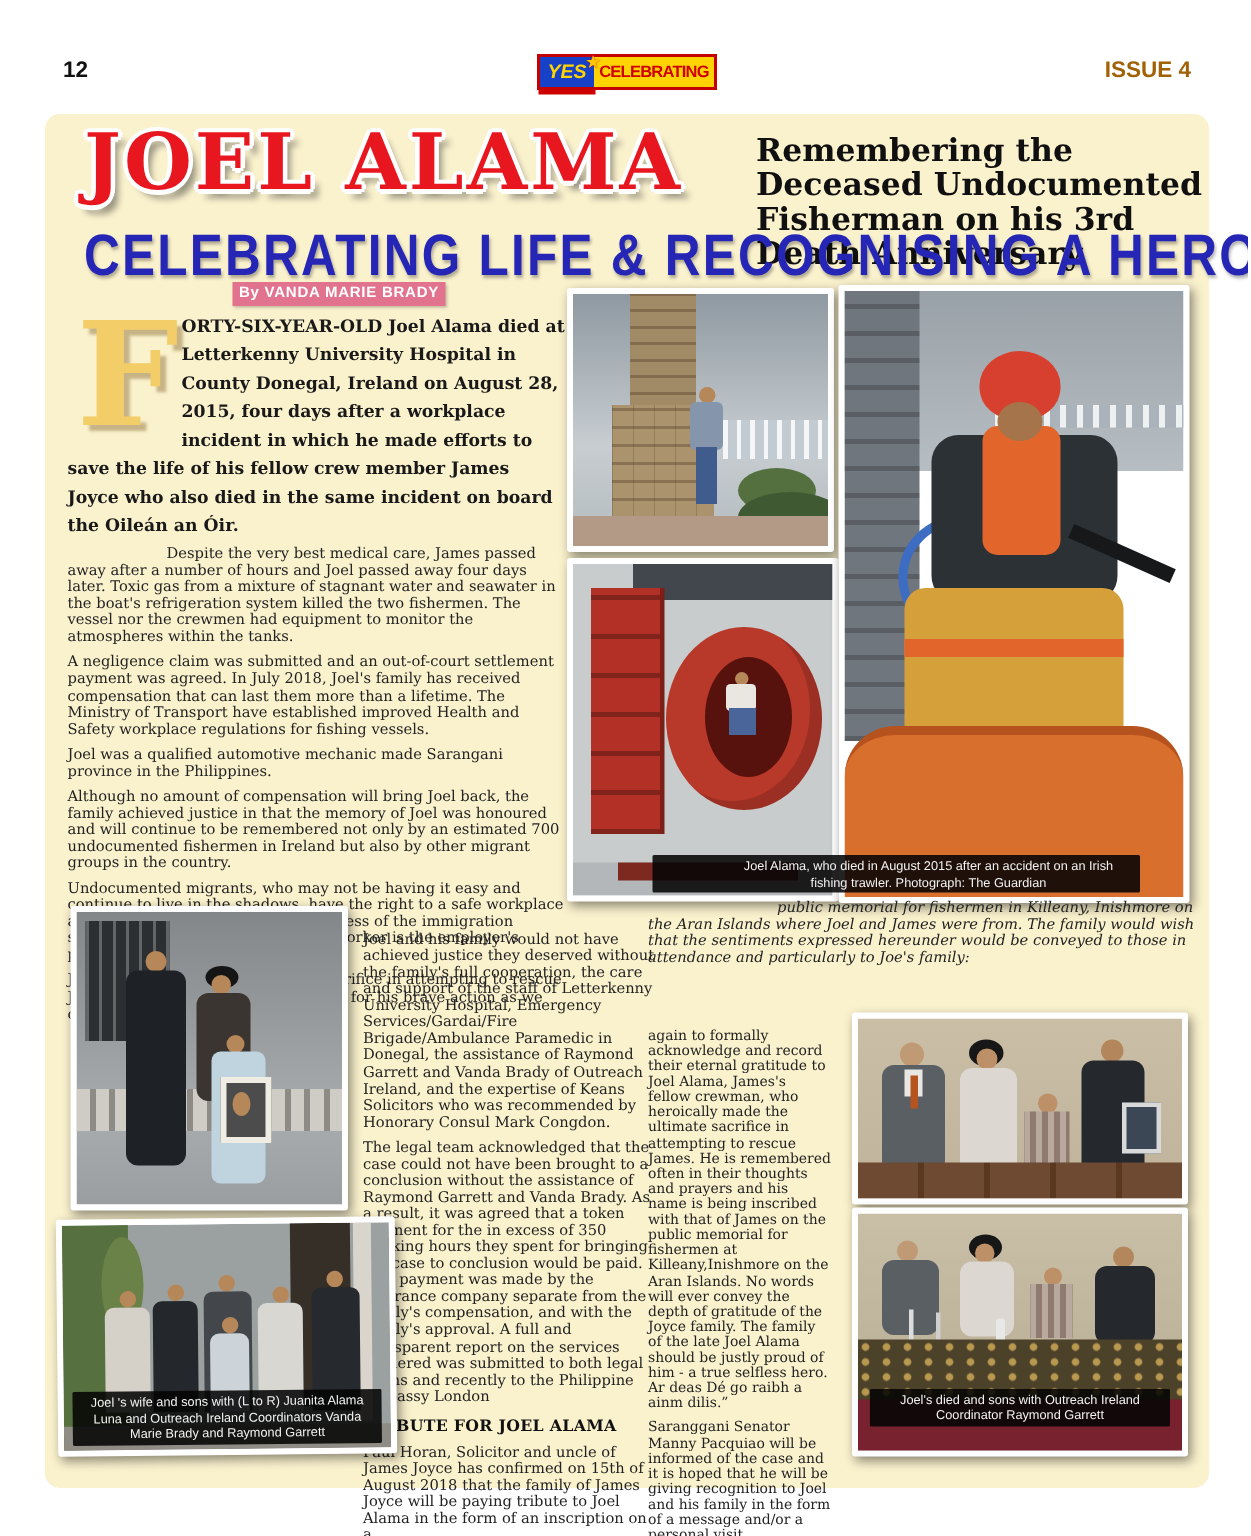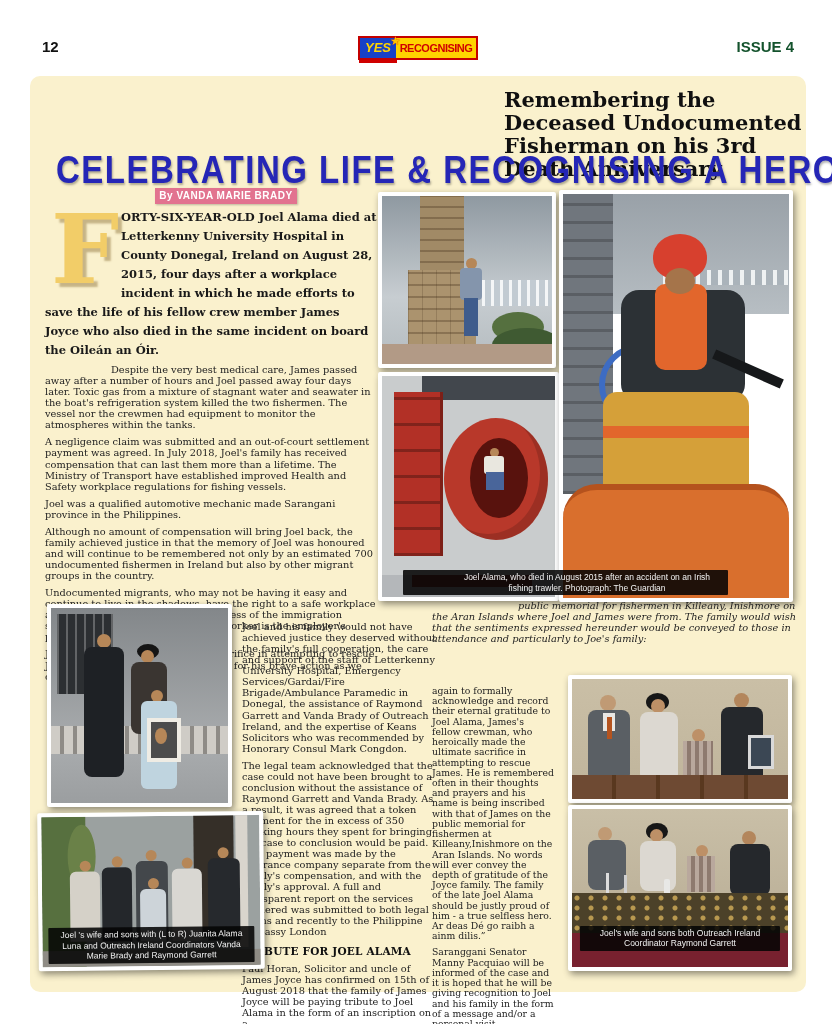--- a/index.html
+++ b/index.html
@@ -1,19 +1,19 @@
 <!DOCTYPE html>
 <html><head>
 <meta charset="utf-8">
 <style>
   html,body{margin:0;padding:0;}
   #page{position:relative;width:832px;height:1024px;background:#ffffff;font-family:"DejaVu Serif",serif;overflow:hidden;}
   
   .hdr-num{position:absolute;top:38px;left:42px;font:bold 15px "Liberation Sans",sans-serif;color:#111;}
-  .hdr-issue{position:absolute;top:38px;right:38px;font:bold 15px "Liberation Sans",sans-serif;color:#14532d;}
+  .hdr-issue{position:absolute;top:38px;right:38px;font:bold 15px "Liberation Sans",sans-serif;color:#a16207;}
   .logo{position:absolute;top:36px;left:358px;width:120px;height:24px;border:2px solid #c40000;background:#ffd400;display:flex;box-sizing:border-box;}
   .logo-yes{background:#1741c7;color:#ffd400;font:italic bold 13px/20px "Liberation Sans",sans-serif;width:36px;text-align:center;}
   .logo-ph{flex:1;color:#d00000;font:bold 11px/20px "Liberation Sans",sans-serif;text-align:center;letter-spacing:-0.5px;}
   .logo-star{position:absolute;left:30px;top:-4px;color:#ffc400;font-size:12px;text-shadow:0 0 1px #c40000;}
   .logo-strip{position:absolute;left:-1px;bottom:-5px;width:38px;height:3px;background:#d00000;}
   
   .sheet{position:absolute;left:30px;top:76px;width:776px;height:916px;background:#faf1cd;border-radius:10px;}
   
   .headline{position:absolute;left:26px;top:2px;width:430px;font:bold 52px "DejaVu Serif",serif;color:#e8171f;letter-spacing:2px;
     text-shadow:-2px -2px 0 #fff,2px -2px 0 #fff,-2px 2px 0 #fff,2px 2px 0 #fff,-3px 0 0 #fff,3px 0 0 #fff,0 3px 0 #fff,0 -3px 0 #fff,5px 6px 4px rgba(40,40,40,.45);}
@@ -40,21 +40,21 @@
   .col-right .para:first-child{margin-top:0;}
   
   .photo{position:absolute;box-sizing:border-box;border:4px solid #fff;background:#fff;box-shadow:2px 3px 7px rgba(0,0,0,.45);border-radius:2px;}
   .scene{position:relative;width:100%;height:100%;overflow:hidden;}
   .s{position:absolute;}
   .caption{background:rgba(5,5,5,.88);color:#f2f2f2;font:8.5px/1.25 "Liberation Sans",sans-serif;text-align:center;padding:2px 5px;border-radius:1px;}
   .cap-in{position:absolute;bottom:3px;left:50%;transform:translateX(-50%);z-index:4;}
   #ph-monument{left:348px;top:116px;width:178px;height:176px;}
   #ph-rudder{left:348px;top:296px;width:181px;height:229px;}
   #ph-trawler{left:529px;top:114px;width:234px;height:412px;}
-  #cap-guardian{position:absolute;left:373px;top:494px;width:272px;z-index:6;padding-left:48px;}
+  #cap-guardian{position:absolute;left:405px;top:494px;width:272px;z-index:6;padding-left:48px;}
   #ph-family1{left:17px;top:528px;width:185px;height:203px;}
   #ph-family2{left:8px;top:736px;width:226px;height:158px;transform:rotate(-.6deg);}
   #ph-award{left:538px;top:599px;width:224px;height:128px;}
   #ph-press{left:538px;top:729px;width:224px;height:166px;}
   
   .mn-sky{inset:0;background:linear-gradient(180deg,#8f99a1,#c7cdd1 60%,#b4bbbf);}
   .mn-ptop{left:38px;top:0;width:44px;height:78px;background:#a18a66;background-image:repeating-linear-gradient(0deg,rgba(60,40,20,.3) 0 2px,transparent 2px 11px);}
   .mn-pbase{left:26px;top:74px;width:68px;height:76px;background:#ab936e;background-image:repeating-linear-gradient(0deg,rgba(60,40,20,.3) 0 2px,transparent 2px 12px),repeating-linear-gradient(90deg,rgba(60,40,20,.2) 0 1px,transparent 1px 14px);}
   .mn-harbor{right:0;top:84px;width:70px;height:26px;background:#c2cbd2;background-image:repeating-linear-gradient(90deg,#f4f6f7 0 3px,transparent 3px 9px);}
   .mn-head{left:84px;top:62px;width:11px;height:11px;border-radius:50%;background:#b68758;}
@@ -144,29 +144,30 @@
 </style>
 </head>
 <body>
 
 <div id="page">
 
   <span class="hdr-num">12</span>
 
   <div class="logo">
     <span class="logo-yes">YES</span>
-    <span class="logo-ph">RECOGNISING</span>
+    <span class="logo-ph">CELEBRATING</span>
     <span class="logo-star">★</span>
     <span class="logo-strip"></span>
   </div>
 
   <span class="hdr-issue">ISSUE 4</span>
 
   <div class="sheet">
 
+    <div class="headline">JOEL ALAMA</div>
     <div class="headsub">Remembering the Deceased Undocumented Fisherman on his 3rd Death Anniversary</div>
     <div class="tagline">CELEBRATING LIFE &amp; RECOGNISING A HERO</div>
     <div class="byline">By VANDA MARIE BRADY</div>
 
     <div class="col-left">
       <span class="dropcap">F</span>
       <span class="intro">ORTY-SIX-YEAR-OLD Joel Alama died at Letterkenny University Hospital in County Donegal, Ireland on August 28, 2015, four days after a workplace incident in which he made efforts to save the life of his fellow crew member James Joyce who also died in the same incident on board the Oileán an Óir.</span>
       <div style="clear:both"></div>
       <div class="para indent1">Despite the very best medical care, James passed away after a number of hours and Joel passed away four days later. Toxic gas from a mixture of stagnant water and seawater in the boat's refrigeration system killed the two fishermen. The vessel nor the crewmen had equipment to monitor the atmospheres within the tanks.</div>
       <div class="para">A negligence claim was submitted and an out-of-court settlement payment was agreed. In July 2018, Joel's family has received compensation that can last them more than a lifetime. The Ministry of Transport have established improved Health and Safety workplace regulations for fishing vessels.</div>
@@ -311,18 +312,18 @@
         <i class="s pr-w"></i>
         <i class="s pr-b-head"></i>
         <i class="s pr-b"></i>
         <i class="s pr-m2-head"></i>
         <i class="s pr-m2"></i>
         <i class="s pr-mic1"></i>
         <i class="s pr-mic2"></i>
         <i class="s pr-bottle"></i>
         <i class="s pr-table"></i>
         <i class="s pr-front"></i>
-        <span class="caption cap-in" style="width:88%;bottom:16px">Joel's wife and sons both Outreach Ireland Coordinator Raymond Garrett</span>
+        <span class="caption cap-in" style="width:88%;bottom:16px">Joel's died and sons with Outreach Ireland Coordinator Raymond Garrett</span>
       </div>
     </div>
 
   </div>
 </div>
 
 </body></html>

